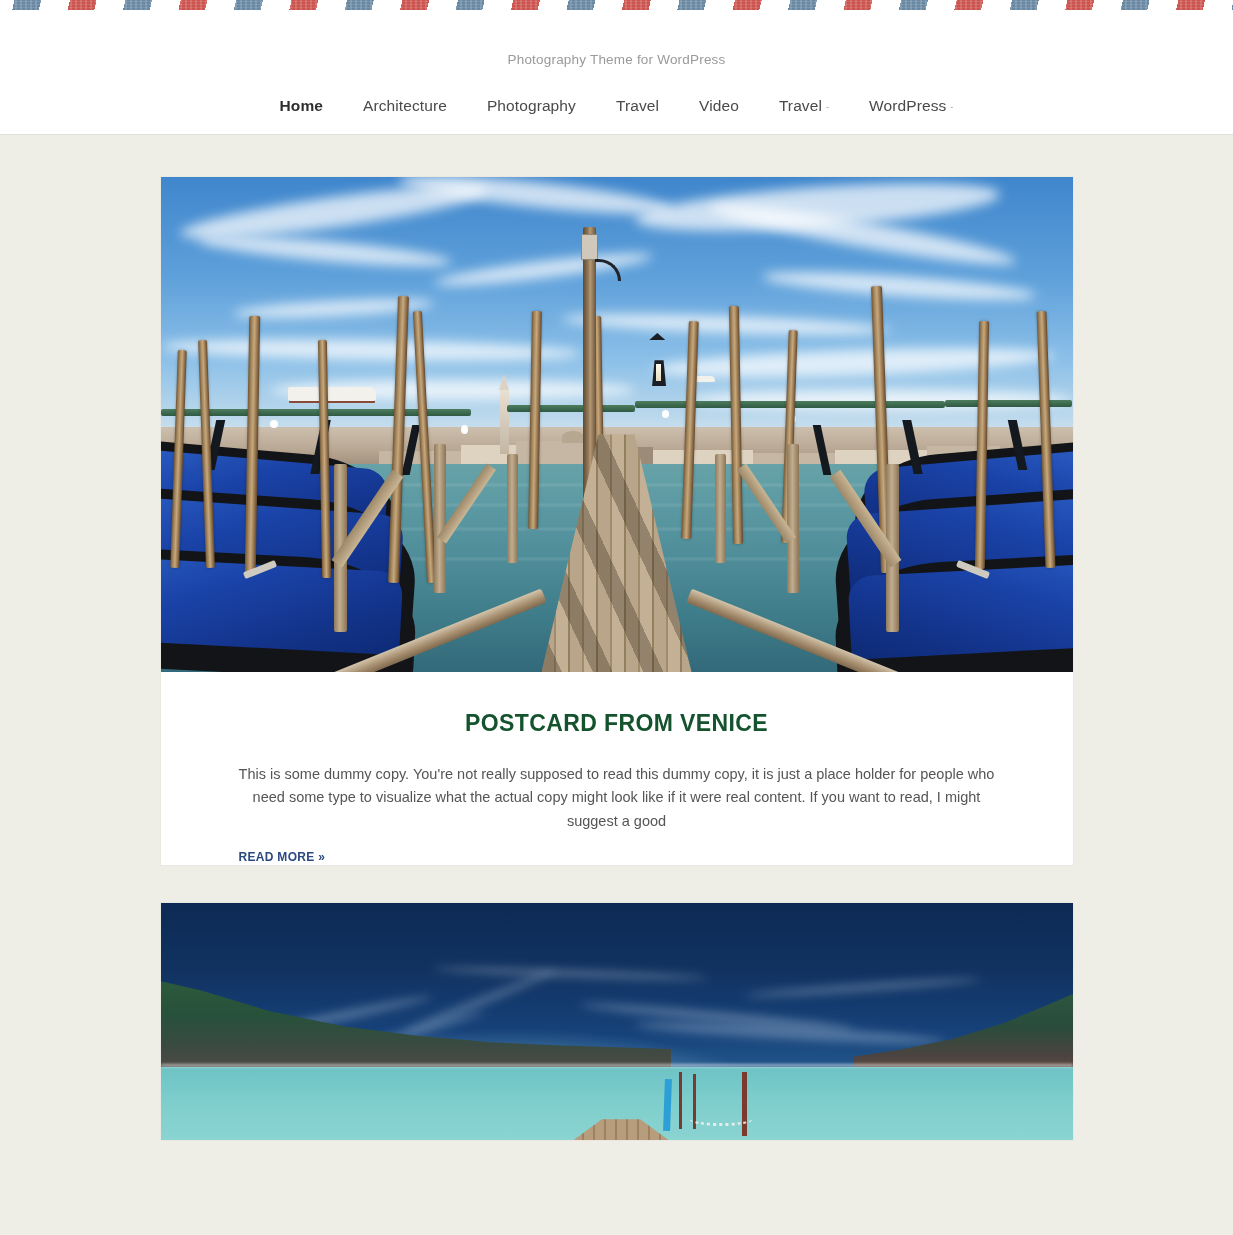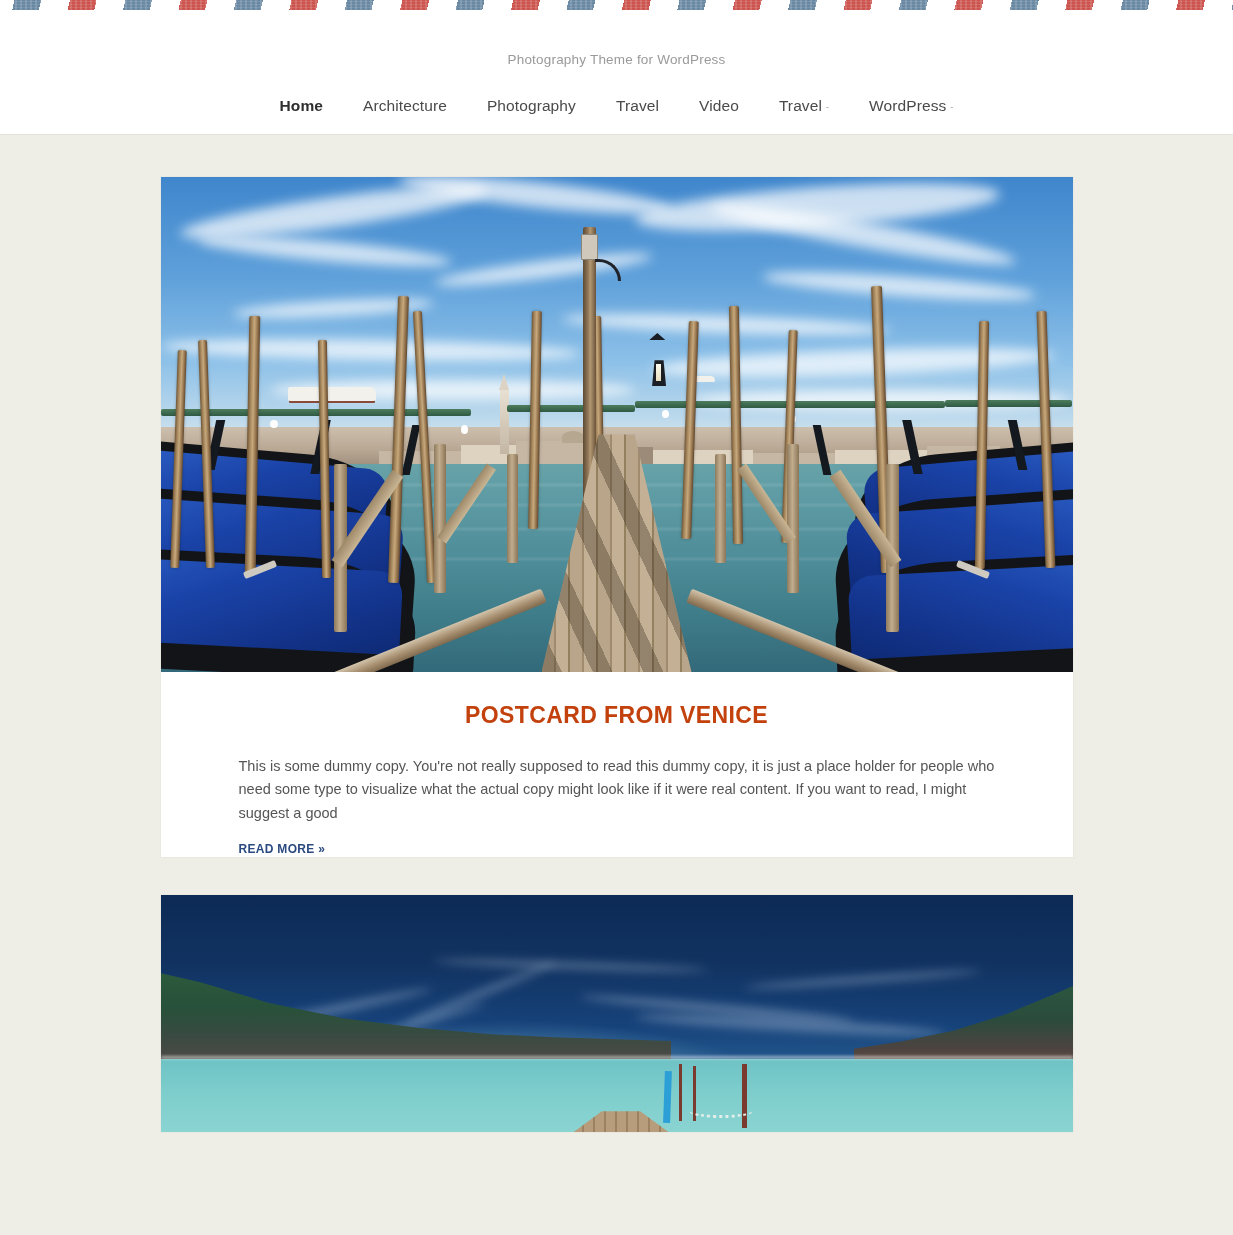--- a/index.html
+++ b/index.html
@@ -115,34 +115,35 @@
     height: 495px;
     position: relative;
     overflow: hidden;
     display: block;
     background: #3b7fc4;
   }
   .post-thumb.short { height: 237px; }
 
   .post-body { padding: 30px 78px 0 78px; }
   .post-title {
-    margin: 0;
+    margin: 8px;
     text-align: center;
     font-size: 23px;
     font-weight: bold;
-    color: #c2410c;
+    color: #14532d;
     letter-spacing: .4px;
     text-transform: uppercase;
     font-family: "Liberation Sans Narrow", "Liberation Sans", sans-serif;
   }
   .post-excerpt {
     margin: 26px 0 0 0;
     font-size: 14.5px;
     line-height: 1.62;
     color: #555555;
+    text-align: center;
   }
   .read-more {
     display: inline-block;
     margin-top: 17px;
     font-size: 12px;
     font-weight: bold;
     letter-spacing: .3px;
     color: #2b4a80;
     text-decoration: none;
     text-transform: uppercase;

